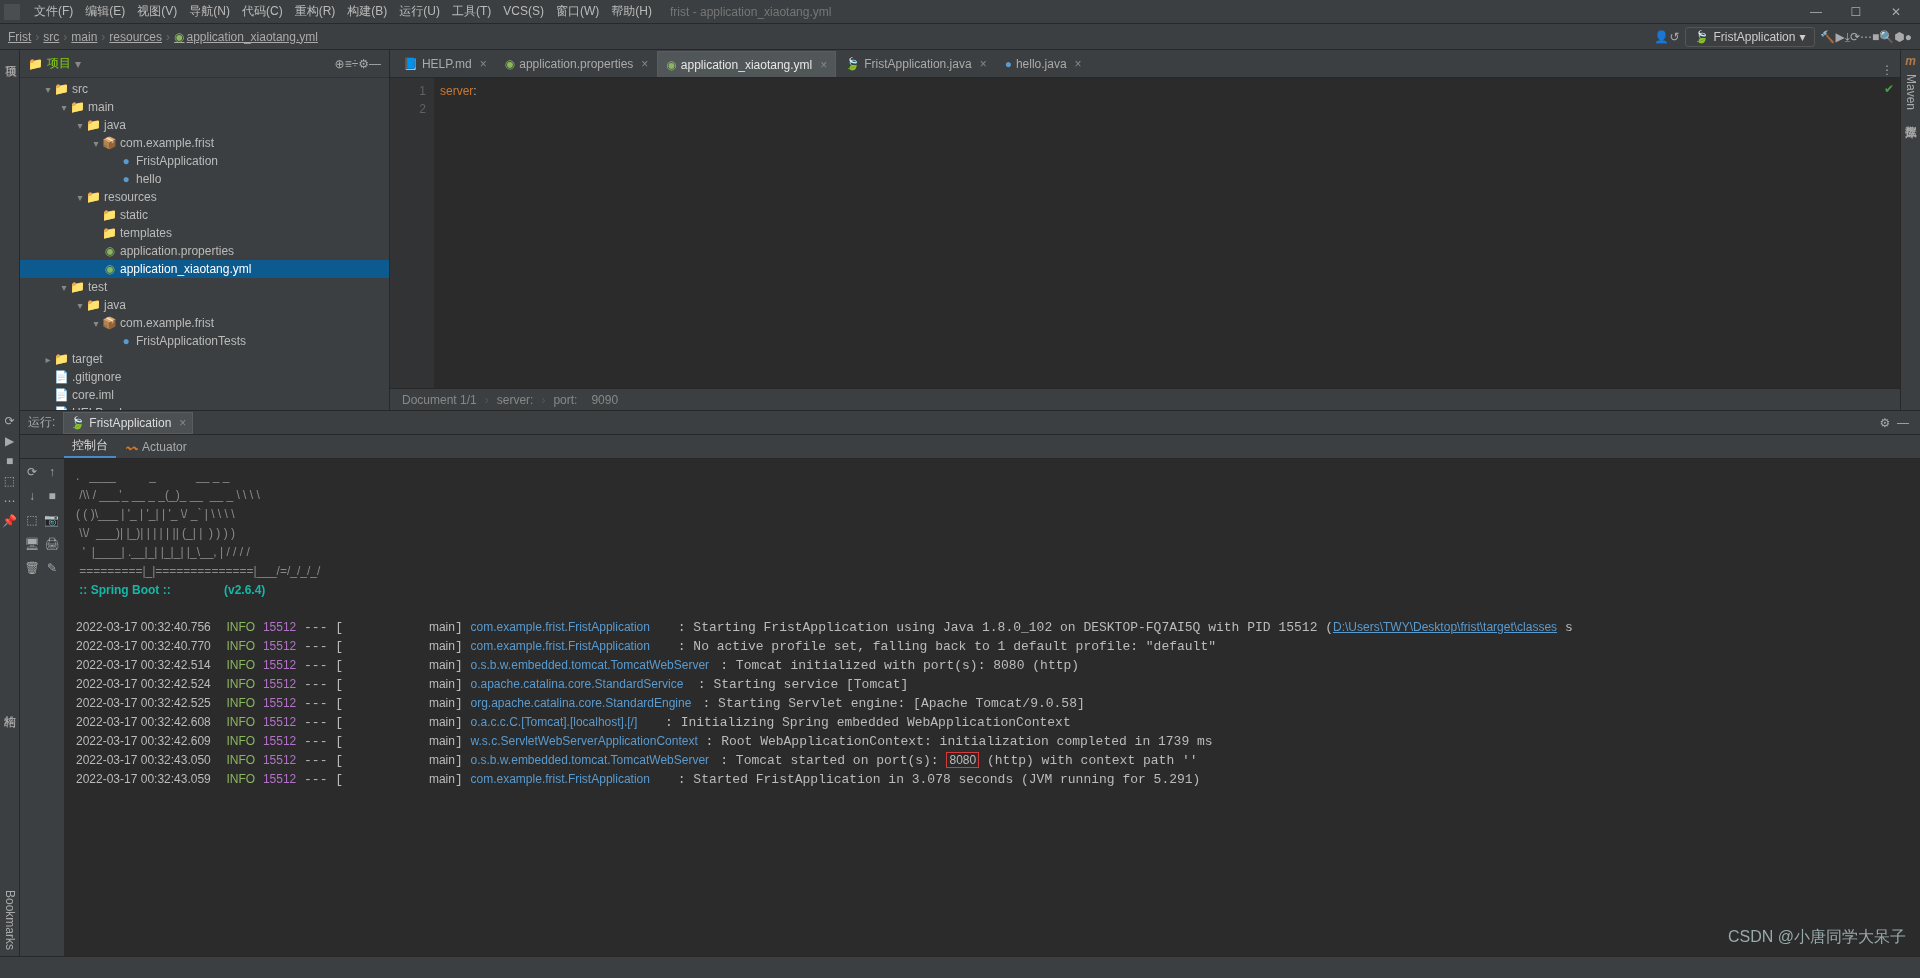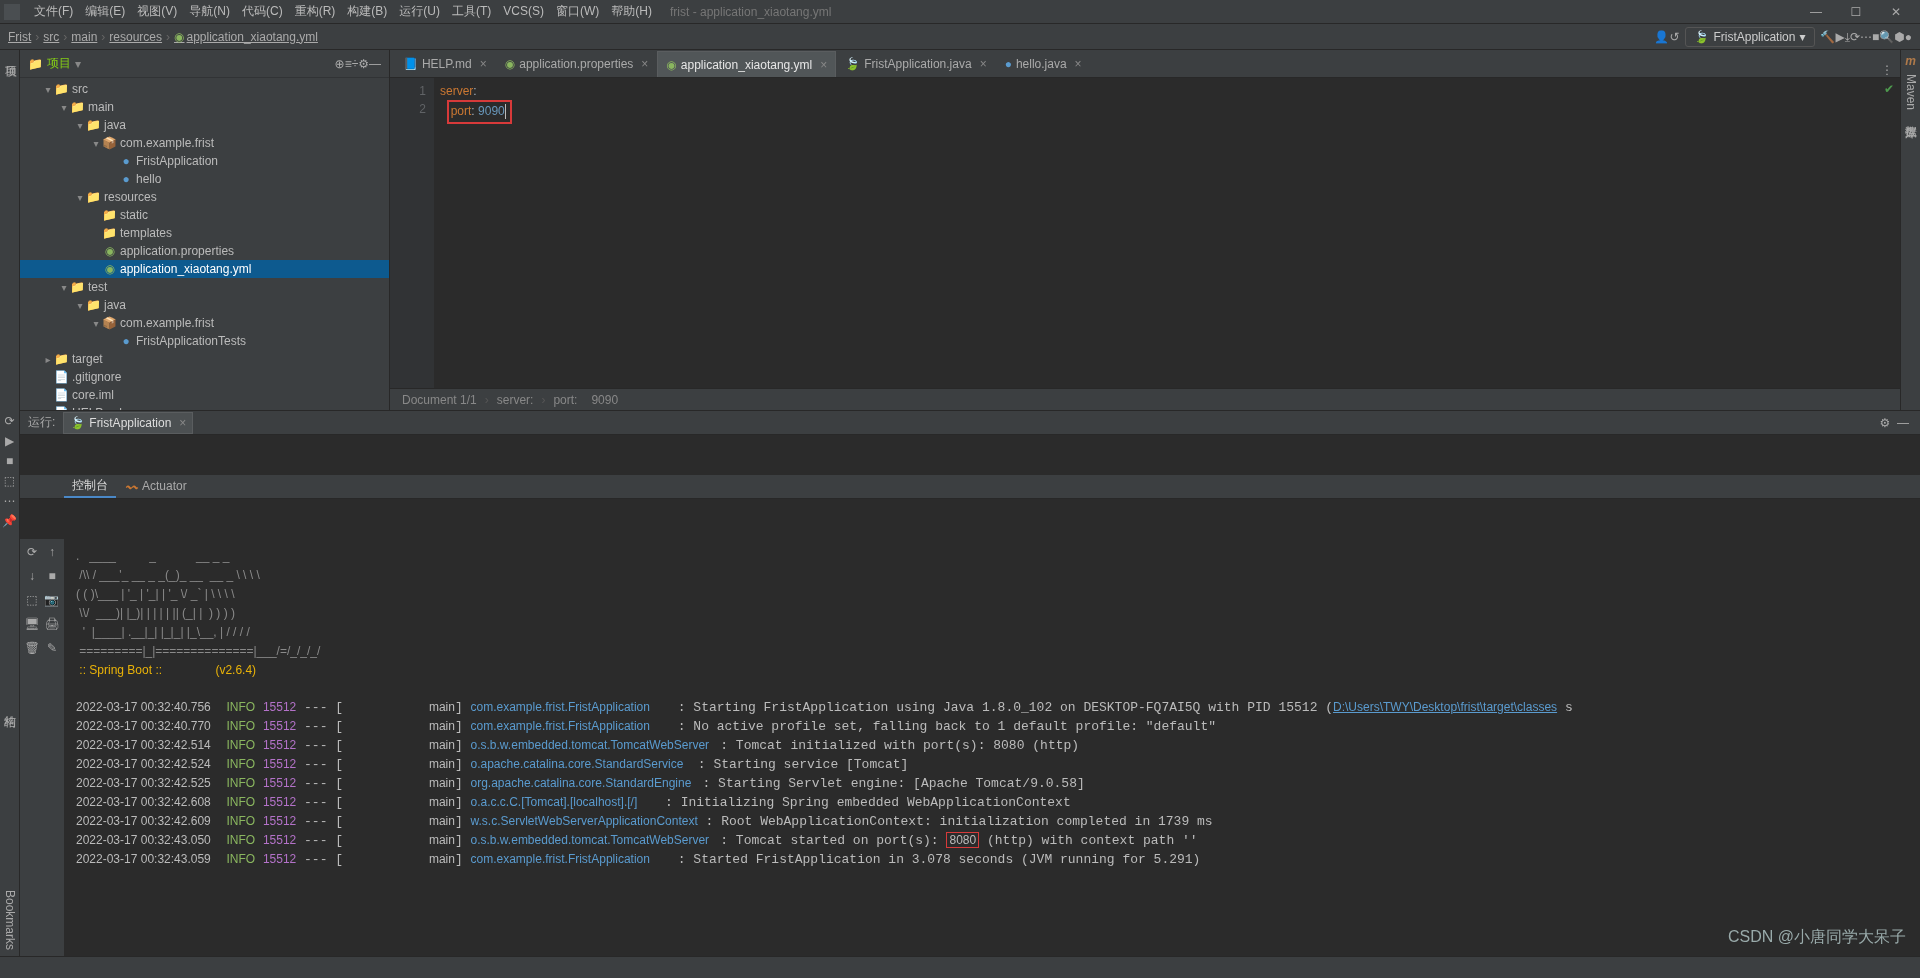--- a/index.html
+++ b/index.html
@@ -63,37 +63,37 @@
 
 .statusline { height:22px; background:#3c3f41; border-top:1px solid #282828; display:flex; align-items:center; padding:0 12px; color:#888; gap:8px; }
 .statusline .sep { color:#555; }
 
 
 .right-tool { width:20px; background:#3c3f41; border-left:1px solid #282828; display:flex; flex-direction:column; align-items:center; padding-top:4px; gap:6px; }
 .right-tool .lbl { writing-mode:vertical-rl; color:#aaa; cursor:pointer; }
 .right-tool .m { color:#b07a4a; font-style:italic; font-weight:bold; }
 
 
-.runwin { height:calc(978px - 24px - 26px - 360px - 22px); display:flex; flex-direction:column; border-top:1px solid #282828;gap:40px; }
+.runwin { height:calc(978px - 24px - 26px - 360px - 22px); display:flex; flex-direction:column; border-top:1px solid #282828; }
 .runwin .head { height:24px; background:#3c3f41; display:flex; align-items:center; padding:0 8px; border-bottom:1px solid #282828; }
 .runwin .head .lbl { color:#aaa; margin-right:8px; }
 .runwin .head .tab { height:22px; background:#4c5052; border:1px solid #5a5d5f; padding:0 6px; display:flex; align-items:center; gap:4px; color:#ddd; }
 .runwin .head .close { color:#888; margin-left:4px; }
 .runwin .head .spacer { flex:1; }
 .runwin .head .ic { width:18px; text-align:center; color:#aaa; cursor:pointer; }
-.runwin .subtabs { height:24px; background:#3c3f41; display:flex; align-items:flex-start; padding-left:44px; border-bottom:1px solid #282828; gap:2px; }
+.runwin .subtabs { height:24px; background:#3c3f41; display:flex; align-items:center; padding-left:44px; border-bottom:1px solid #282828; gap:2px; }
 .runwin .subtab { padding:2px 8px; color:#aaa; cursor:pointer; display:flex; align-items:center; gap:4px; }
 .runwin .subtab.active { border-bottom:2px solid #4a88c7; color:#ddd; }
 .runwin .body { flex:1; display:flex; background:#2b2b2b; }
 .runwin .lefticons { width:44px; background:#3c3f41; display:flex; flex-direction:column; align-items:center; padding:4px 0; gap:6px; }
 .runwin .lefticons .col2 { display:flex; gap:2px; }
 .runwin .lefticons .ic { width:18px; height:18px; text-align:center; color:#aaa; cursor:pointer; line-height:18px; }
 .runwin .console { flex:1; font-family:"Consolas","Courier New",monospace; font-size:13px; line-height:18px; padding:8px 12px; overflow:auto; white-space:pre; color:#bbb; }
 .console .ascii { color:#8a8a8a; }
-.console .boot { color:#eab308; }
+.console .boot { color:#14b8a6;font-weight:bold; }
 .console .ts { color:#bbb; }
 .console .lvl { color:#8ab65f; }
 .console .pid { color:#b472c9; }
 .console .logger { color:#5a9bcf; }
 .console .link { color:#5a9bcf; text-decoration:underline; }
 .console .redbox { border:1px solid #d73a3a; padding:0 2px; color:#bbb; }
 
 
 .bottomstatus { height:22px; background:#3c3f41; border-top:1px solid #282828; }
 
@@ -271,21 +271,20 @@
         <span class="spacer"></span>
         <span class="ic">⋮</span>
       </div>
     <div class="codearea">
       <div class="gutter">
         <div>1</div>
         <div>2</div>
       </div>
       <div class="codetext">
         <div><span class="key">server</span><span>:</span></div>
-        <div>&nbsp;&nbsp;<span class="highlight"><span class="key">port</span><span>: </span><span class="val">9090</span><span class="cursor"></span></span></div>
       </div>
       <span class="chk">✔</span>
     </div>
     <div class="statusline">
       <span>Document 1/1</span>
       <span class="sep">›</span>
       <span>server:</span>
       <span class="sep">›</span>
       <span>port:</span>
       <span style="margin-left:6px;">9090</span>

